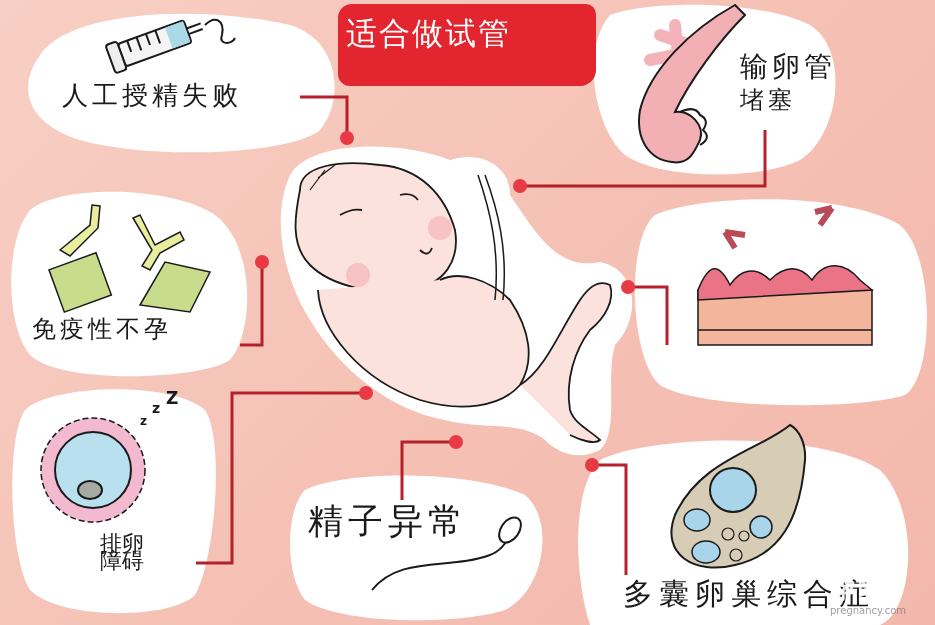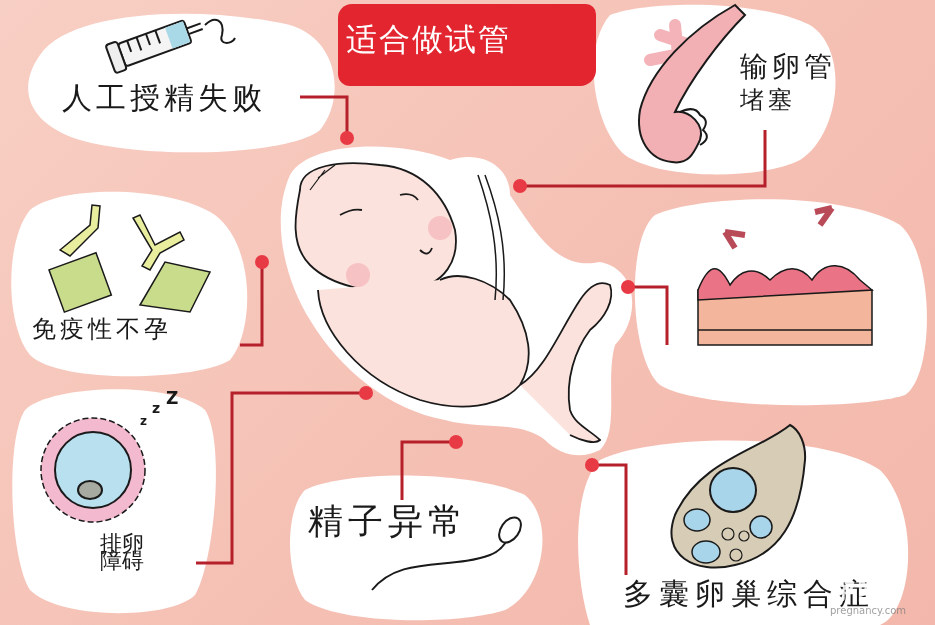--- a/index.html
+++ b/index.html
@@ -1,20 +1,20 @@
 <!DOCTYPE html>
 <html><head>
 <meta charset="utf-8">
 <style>
   html,body{margin:0;padding:0;}
   body{width:935px;height:625px;overflow:hidden;background:#f6c3b8;font-family:"DejaVu Sans","Liberation Sans",sans-serif;}
   #stage{position:relative;width:935px;height:625px;background:linear-gradient(135deg,#f8cfc4 0%,#f5bfb3 60%,#f3b8ab 100%);overflow:hidden;}
   svg.art{position:absolute;left:0;top:0;width:935px;height:625px;}
   .label{position:absolute;color:#1a1a1a;font-family:"DejaVu Sans",sans-serif;white-space:nowrap;line-height:1.05;letter-spacing:4px;}
-  .title{position:absolute;left:338px;top:4px;width:258px;height:82px;background:#e2252f;border-radius:14px 10px 16px 12px;color:#fff;font-size:31px;line-height:38px;padding:16px 8px;box-sizing:border-box;letter-spacing:2px;}
+  .title{position:absolute;left:338px;top:4px;width:258px;height:82px;background:#e2252f;border-radius:14px 10px 16px 12px;color:#fff;font-size:31px;line-height:38px;padding:10px 8px;box-sizing:border-box;letter-spacing:2px;}
   .title span{display:block;}
   .watermark{position:absolute;left:830px;top:572px;color:rgba(255,255,255,0.85);font-size:26px;font-weight:bold;letter-spacing:1px;}
   .watermark small{display:block;font-size:10px;font-weight:normal;color:rgba(120,120,120,0.7);letter-spacing:0;margin-top:-2px;}
 </style>
 </head>
 <body>
 
 <div id="stage">
 
 <svg class="art" viewBox="0 0 935 625">
@@ -121,21 +121,21 @@
     <circle cx="358" cy="275" r="12" fill="#f5b5b8" stroke="none" opacity="0.7"></circle>
     <circle cx="440" cy="228" r="12" fill="#f5b5b8" stroke="none" opacity="0.7"></circle>
     <path d="M310,190 L325,170 M318,178 L335,165" fill="none" stroke-width="1.2"></path>
   </g>
 </svg>
 
 <div class="title">
   <span>适合做试管</span>
 </div>
 
-<div class="label" style="left:62px;top:82px;font-size:30px;">人工授精失败</div>
+<div class="label" style="left:62px;top:82px;font-size:26px;">人工授精失败</div>
 
 <div class="label" style="left:740px;top:52px;font-size:28px;text-align:center;">输卵管</div>
 <div class="label" style="left:740px;top:88px;font-size:24px;">堵塞</div>
 
 <div class="label" style="left:32px;top:317px;font-size:24px;">免疫性不孕</div>
 
 
 <div class="label" style="left:100px;top:532px;font-size:22px;letter-spacing:0px;text-align:center;">排卵</div>
 <div class="label" style="left:100px;top:549px;font-size:22px;letter-spacing:0px;">障碍</div>
 

